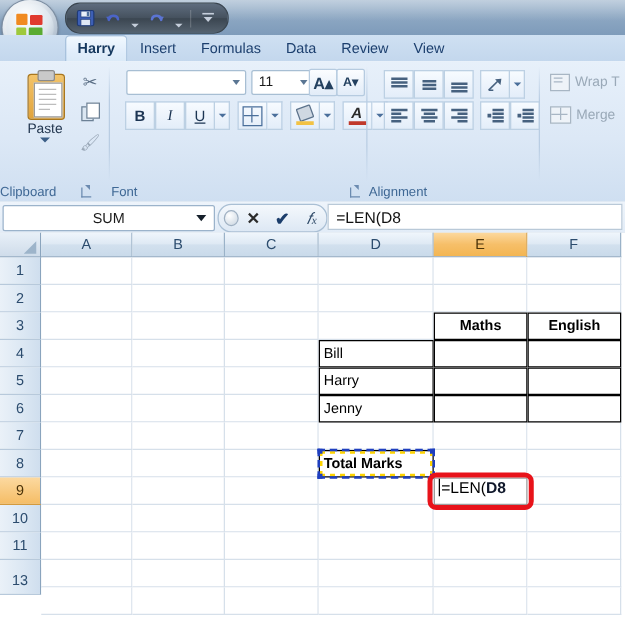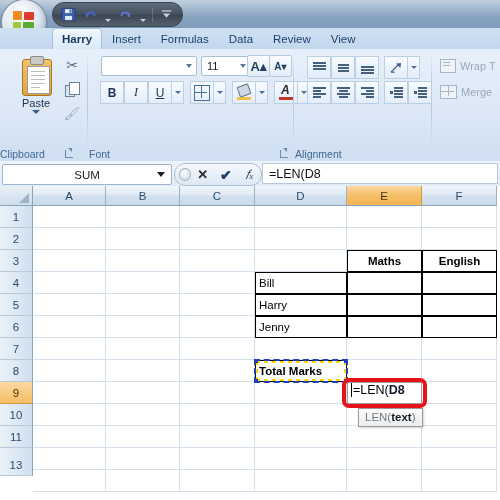--- a/index.html
+++ b/index.html
@@ -666,16 +666,15 @@
           <i class="ant-handle" style="right:-2px;top:-2px"></i>
           <i class="ant-handle" style="left:-2px;bottom:-2px"></i>
           <i class="ant-handle" style="right:-2px;bottom:-2px"></i>
         </div>
         <div class="editcell" style="left: 314px; top: 176px; width: 75px; height: 22px;">
           <span class="caretbar"></span>
           <span class="f-black">=LEN(</span>
           <span class="f-blue" style="color: #0f172a; font-weight: bold;">D8</span>
         </div>
         <div class="redbox" style="left: 309px; top: 172px; width: 85px; height: 30px; border-color: rgb(232, 19, 26);"></div>
-        <div class="tooltip" style="left: 325px; top: 202px;"><span>LEN(</span><b>text</b><span>)</span></div>
       </div>
   </div>
 </div>
 
 </body></html>

